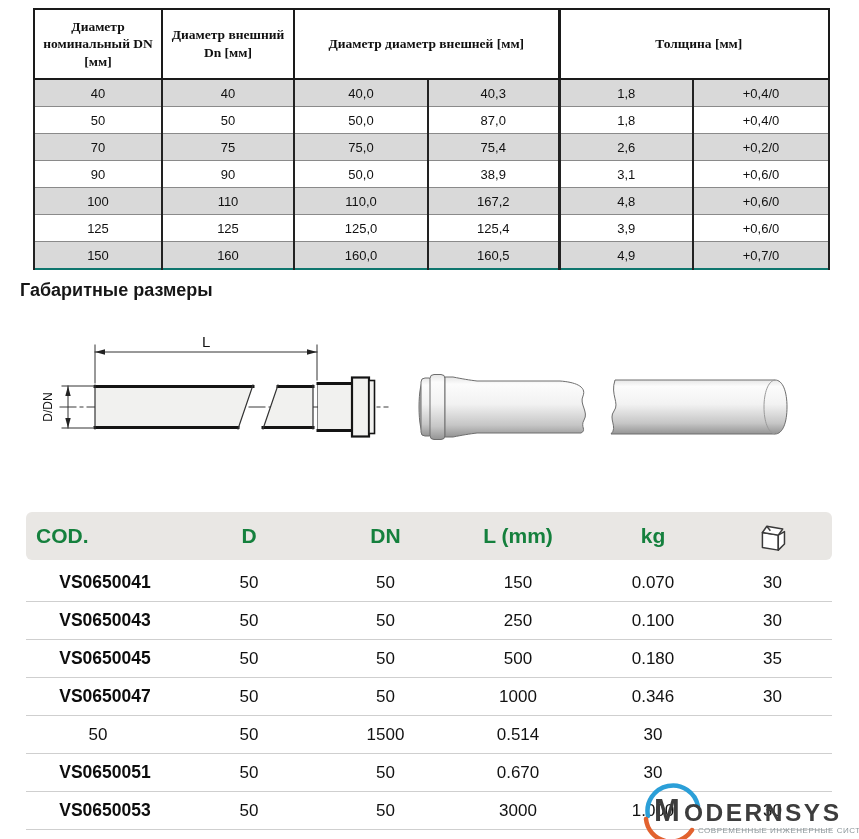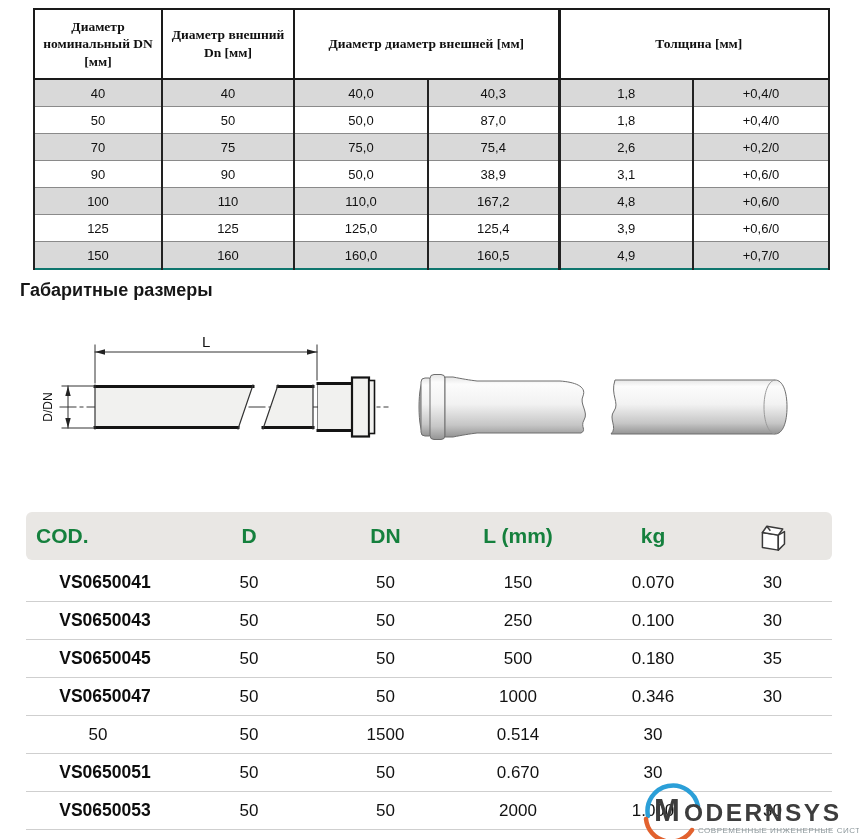--- a/index.html
+++ b/index.html
@@ -253,21 +253,21 @@
           <div class="ct-cell code">VS0650051</div>
           <div class="ct-cell">50</div>
           <div class="ct-cell">50</div>
           <div class="ct-cell">0.670</div>
           <div class="ct-cell">30</div>
         </div>
         <div class="ct-row">
           <div class="ct-cell code">VS0650053</div>
           <div class="ct-cell">50</div>
           <div class="ct-cell">50</div>
-          <div class="ct-cell">2000</div>
+          <div class="ct-cell">3000</div>
           <div class="ct-cell">1.000</div>
           <div class="ct-cell">30</div>
         </div>
       </div>
   </div>
 
   <svg class="logo" viewBox="0 0 219 56" xmlns="http://www.w3.org/2000/svg">
     <path d="M8 33 A25 25 0 0 1 58 23" fill="none" stroke="#2b9fd8" stroke-width="4.5" stroke-linecap="round"></path>
     <path d="M6 36 A25 25 0 0 0 52 47" fill="none" stroke="#e2622f" stroke-width="4.5" stroke-linecap="round"></path>
     <text x="14" y="38" font-size="31" font-weight="bold" fill="#3d3d3d" font-family="Liberation Sans, sans-serif">M</text>

